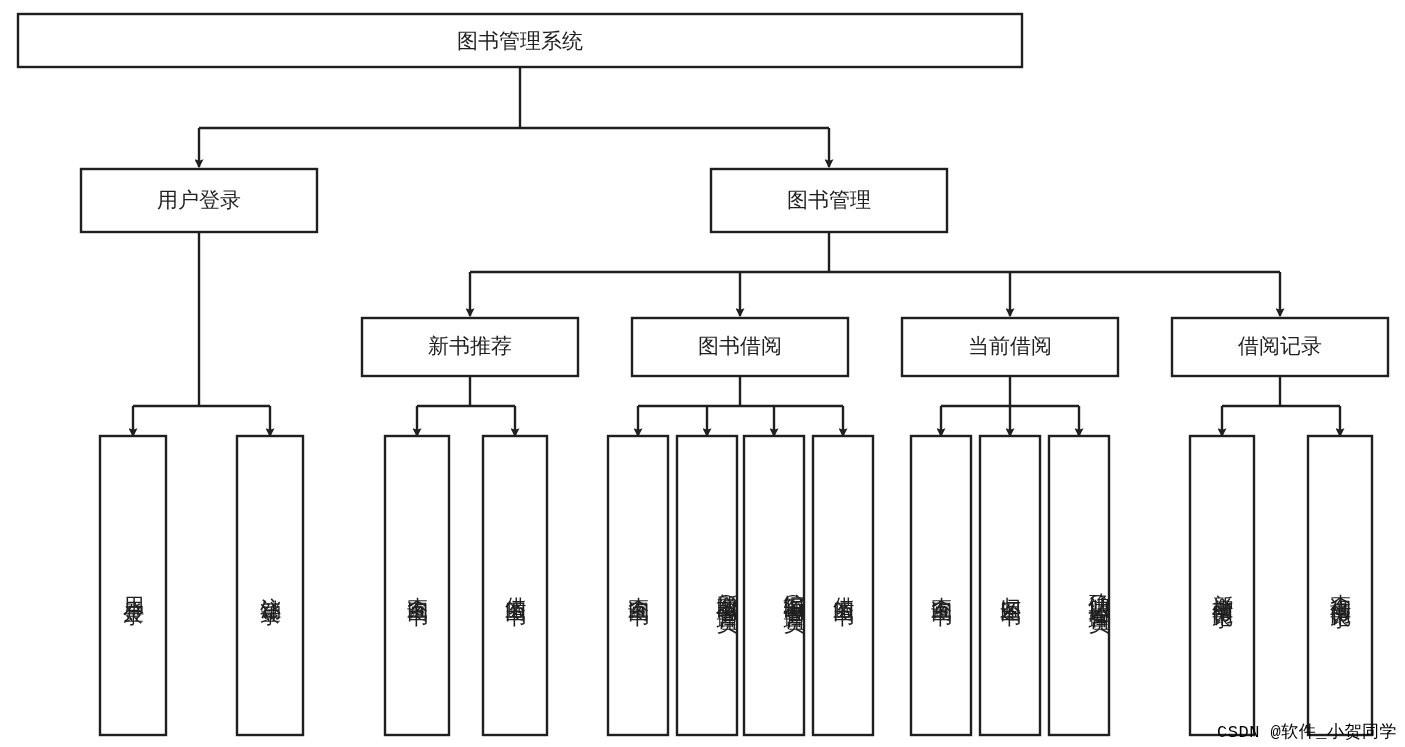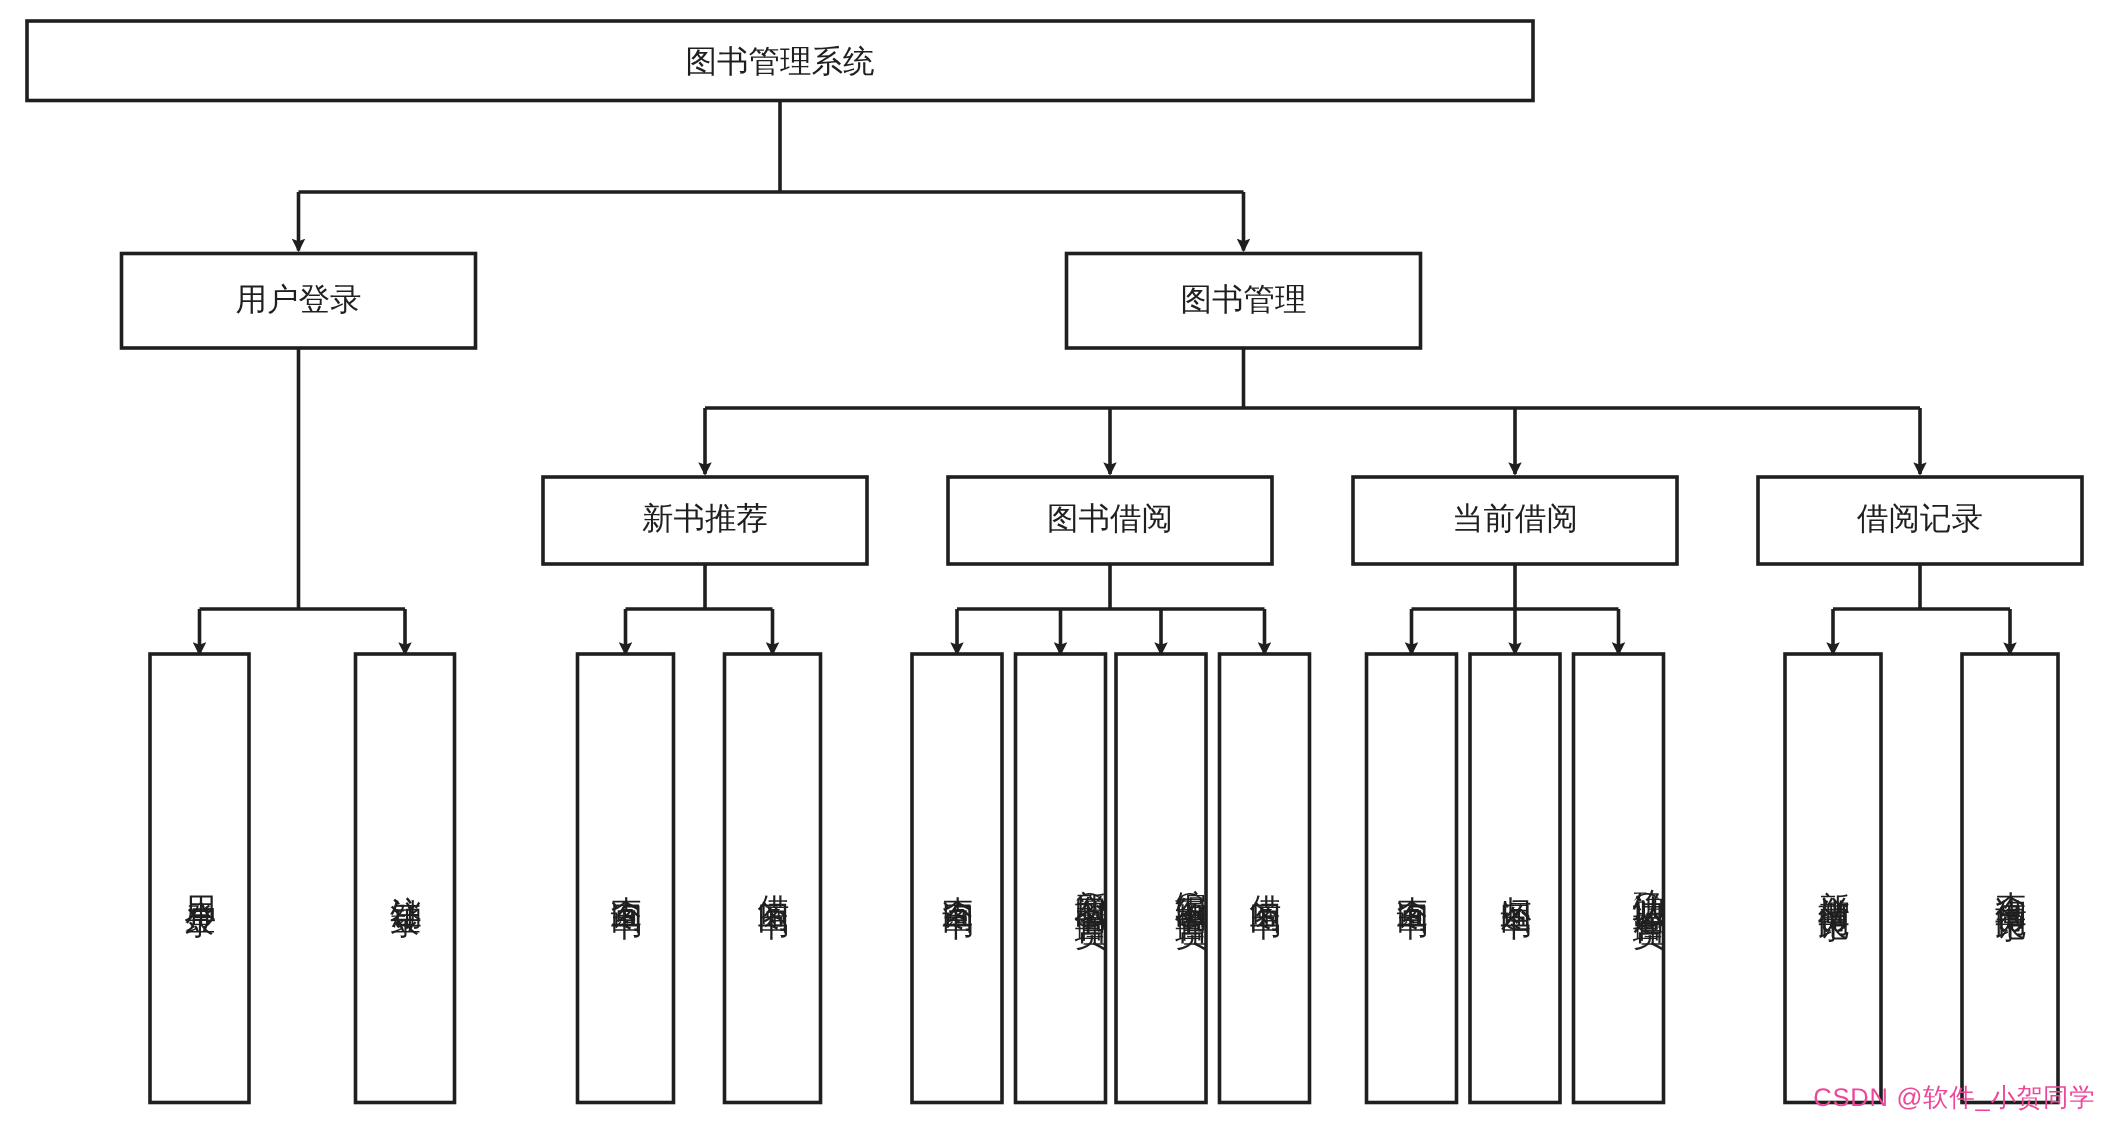--- a/index.html
+++ b/index.html
@@ -59,23 +59,23 @@
     align-items: center;
     justify-content: center;
     text-align: center;
     white-space: nowrap;
     pointer-events: none;
   }
   .watermark {
     position: absolute;
     right: 8px;
     bottom: 4px;
-    font-family: Liberation Sans, sans-serif;
+    font-family: Liberation Mono, monospace;
     font-size: 17px;
-    color: #ec4899;
+    color: #000000;
     white-space: nowrap;
     letter-spacing: 0.5px;
   }
 </style>
 </head>
 <body>
 
 <div id="diagram-root">
 
   <svg id="diagram-svg" viewBox="0 0 1405 747">

